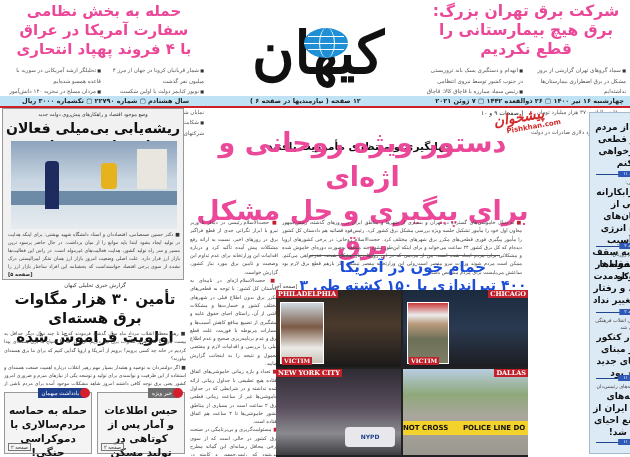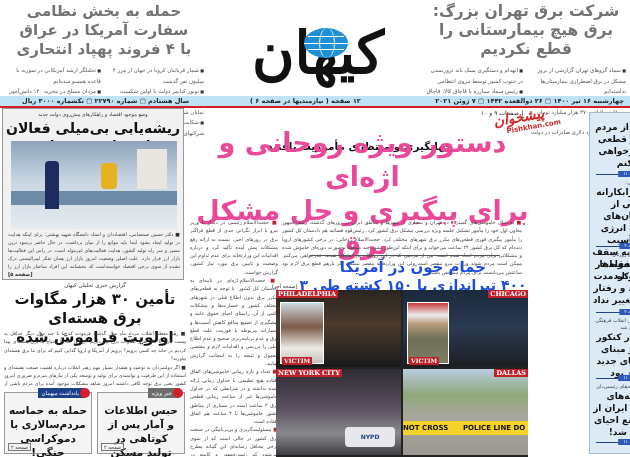--- a/index.html
+++ b/index.html
@@ -1,21 +1,21 @@
 <!DOCTYPE html>
 <html><head>
 <meta charset="utf-8">
 <style>
   * { box-sizing: border-box; margin: 0; padding: 0; }
   html, body { width: 630px; height: 457px; overflow: hidden; background: #fff; }
   body { font-family: "DejaVu Sans", sans-serif; color: #111; position: relative; direction: rtl; }
 
   
   .top-story { position: absolute; top: 2px; text-align: center; }
-  .top-story .hl { font-weight: bold; font-size: 15px; line-height: 19px; color: #737373; }
+  .top-story .hl { font-weight: bold; font-size: 15px; line-height: 19px; color: #ec4899; }
   .top-story .bullets { display: flex; gap: 6px; margin-top: 6px; }
   .top-story .bcol { width: 50%; font-size: 5.5px; line-height: 10px; color: #555; text-align: right; }
   .top-story .bcol p::before { content: "■ "; color: #333; font-size: 4px; }
   .top-story .pageref { font-size: 6px; color: #222; text-align: right; margin-top: 1px; }
 
   .logo-area { position: absolute; left: 210px; top: 0; width: 210px; height: 96px; }
   .logo-text { position: absolute; left: 28px; top: 18px; width: 160px; font-family: "DejaVu Serif", serif; font-size: 58px; font-weight: bold; line-height: 70px; text-align: center; color: #111; letter-spacing: -2px; }
   .globe { position: absolute; left: 94px; top: 28px; width: 44px; height: 30px; border-radius: 50%; background: #1f8fd6; overflow: hidden; }
   .globe::before { content: ""; position: absolute; left: 50%; top: 0; bottom: 0; width: 14px; margin-left: -7px; border: 1.5px solid #fff; border-top: none; border-bottom: none; border-radius: 50%; }
   .globe::after { content: ""; position: absolute; left: 0; right: 0; top: 50%; height: 0; border-top: 1.5px solid #fff; }

